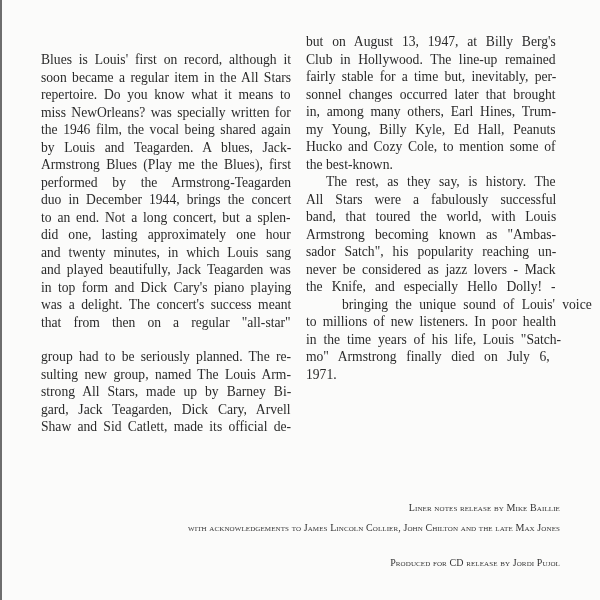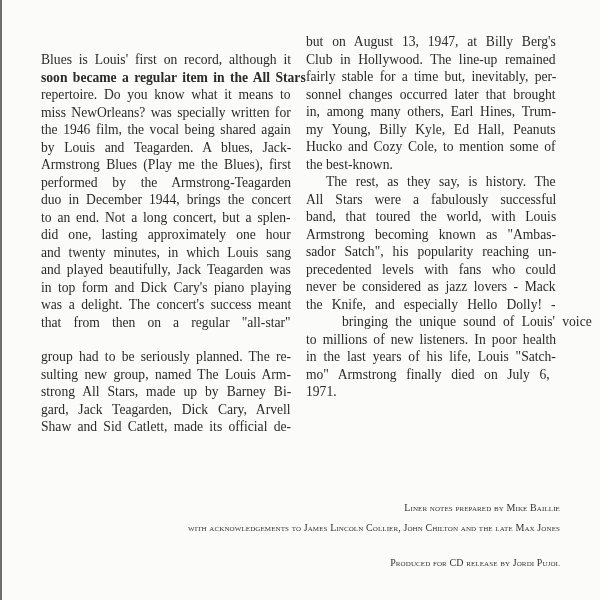--- a/index.html
+++ b/index.html
@@ -37,21 +37,21 @@
   .c2 { top: 522px; }
   .c3 { top: 557px; }
 </style>
 </head>
 <body>
 
 <div class="left-edge"></div>
 
 <div class="col left">
   <span class="line" style="display: block; word-spacing: 3.42857px; text-align: left; text-align-last: left; margin-top: 18px;">Blues is Louis' first on record, although it</span>
-  <span class="line" style="display: block; word-spacing: 2px; text-align: left; text-align-last: left; font-weight: bold;">soon became a regular item in the All Stars</span>
+  <span class="line" style="display: block; word-spacing: 2px; text-align: left; text-align-last: left;">soon became a regular item in the All Stars</span>
   <span class="line" style="display: block; word-spacing: 3.28571px; text-align: left; text-align-last: left;">repertoire. Do you know what it means to</span>
   <span class="line" style="display: block; word-spacing: 2px; text-align: left; text-align-last: left;">miss NewOrleans? was specially written for</span>
   <span class="line" style="display: block; word-spacing: 2.14286px; text-align: left; text-align-last: left;">the 1946 film, the vocal being shared again</span>
   <span class="line" style="display: block; word-spacing: 6.16667px; text-align: left; text-align-last: left;">by Louis and Teagarden. A blues, Jack-</span>
   <span class="line" style="display: block; word-spacing: 2.83333px; text-align: left; text-align-last: left;">Armstrong Blues (Play me the Blues), first</span>
   <span class="line" style="display: block; word-spacing: 11.3333px; text-align: left; text-align-last: left;">performed by the Armstrong-Teagarden</span>
   <span class="line" style="display: block; word-spacing: 3.66667px; text-align: left; text-align-last: left;">duo in December 1944, brings the concert</span>
   <span class="line" style="display: block; word-spacing: 2.44444px; text-align: left; text-align-last: left;">to an end. Not a long concert, but a splen-</span>
   <span class="line" style="display: block; word-spacing: 6.6px; text-align: left; text-align-last: left;">did one, lasting approximately one hour</span>
   <span class="line" style="display: block; word-spacing: 4.5px; text-align: right; text-align-last: left;">and twenty minutes, in which Louis sang</span>
@@ -73,25 +73,24 @@
   <span class="line" style="display: block; word-spacing: 3.8px; text-align: left; text-align-last: left;">sonnel changes occurred later that brought</span>
   <span class="line" style="display: block; word-spacing: 3.33333px; text-align: left; text-align-last: left;">in, among many others, Earl Hines, Trum-</span>
   <span class="line" style="display: block; word-spacing: 5.33333px; text-align: left; text-align-last: left;">my Young, Billy Kyle, Ed Hall, Peanuts</span>
   <span class="line" style="display: block; word-spacing: 2.42857px; text-align: left; text-align-last: left;">Hucko and Cozy Cole, to mention some of</span>
   <span class="line last">the best-known.</span>
   <span class="line indent" style="display: block; word-spacing: 5.14286px; text-align: left; text-align-last: left;">The rest, as they say, is history. The</span>
   <span class="line" style="display: block; word-spacing: 8.6px; text-align: left; text-align-last: left;">All Stars were a fabulously successful</span>
   <span class="line" style="display: block; word-spacing: 6.33333px; text-align: left; text-align-last: left;">band, that toured the world, with Louis</span>
   <span class="line" style="display: block; word-spacing: 6.75px; text-align: left; text-align-last: left;">Armstrong becoming known as "Ambas-</span>
   <span class="line" style="display: block; word-spacing: 5.6px; text-align: left; text-align-last: left;">sador Satch", his popularity reaching un-</span>
-  <span class="line" style="display: block; word-spacing: 7px; text-align: left; text-align-last: left;">precedented levels with fans who could</span>
   <span class="line" style="display: block; word-spacing: 3.14286px; text-align: left; text-align-last: left;">never be considered as jazz lovers - Mack</span>
   <span class="line" style="display: block; word-spacing: 5.66667px; text-align: left; text-align-last: left;">the Knife, and especially Hello Dolly! -</span>
   <span class="line" style="display: block; word-spacing: 3.83333px; text-align: left; text-align-last: left; padding-left: 36px;">bringing the unique sound of Louis' voice</span>
   <span class="line" style="display: block; word-spacing: 2.71429px; text-align: left; text-align-last: left;">to millions of new listeners. In poor health</span>
-  <span class="line" style="display: block; word-spacing: 3.5px; text-align: left; text-align-last: left;">in the last years of his life, Louis "Satch-</span>
+  <span class="line" style="display: block; word-spacing: 3.5px; text-align: left; text-align-last: left;">in the time years of his life, Louis "Satch-</span>
   <span class="line" style="display: block; word-spacing: 6.14286px; text-align: left; text-align-last: left;">mo" Armstrong  finally died on July 6,</span>
   <span class="line last">1971.</span>
 </div>
 
-<div class="credits c1">Liner notes prepared by Mike Baillie</div>
+<div class="credits c1">Liner notes release by Mike Baillie</div>
 <div class="credits c2">with acknowledgements to James Lincoln Collier, John Chilton and the late Max Jones</div>
 <div class="credits c3">Produced for CD release by Jordi Pujol</div>
 
 </body></html>

